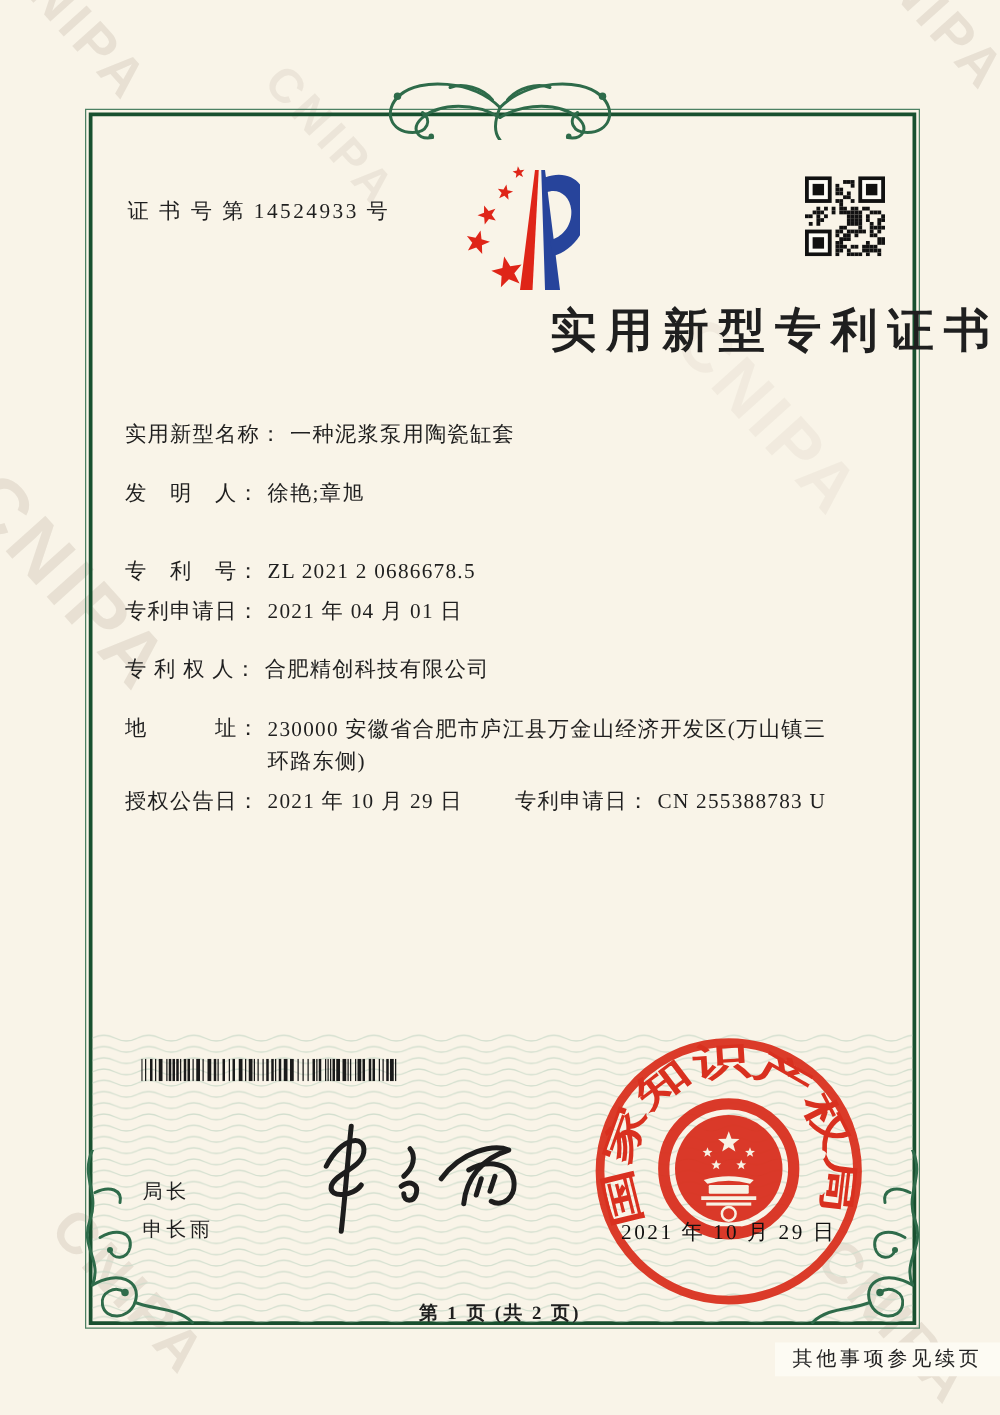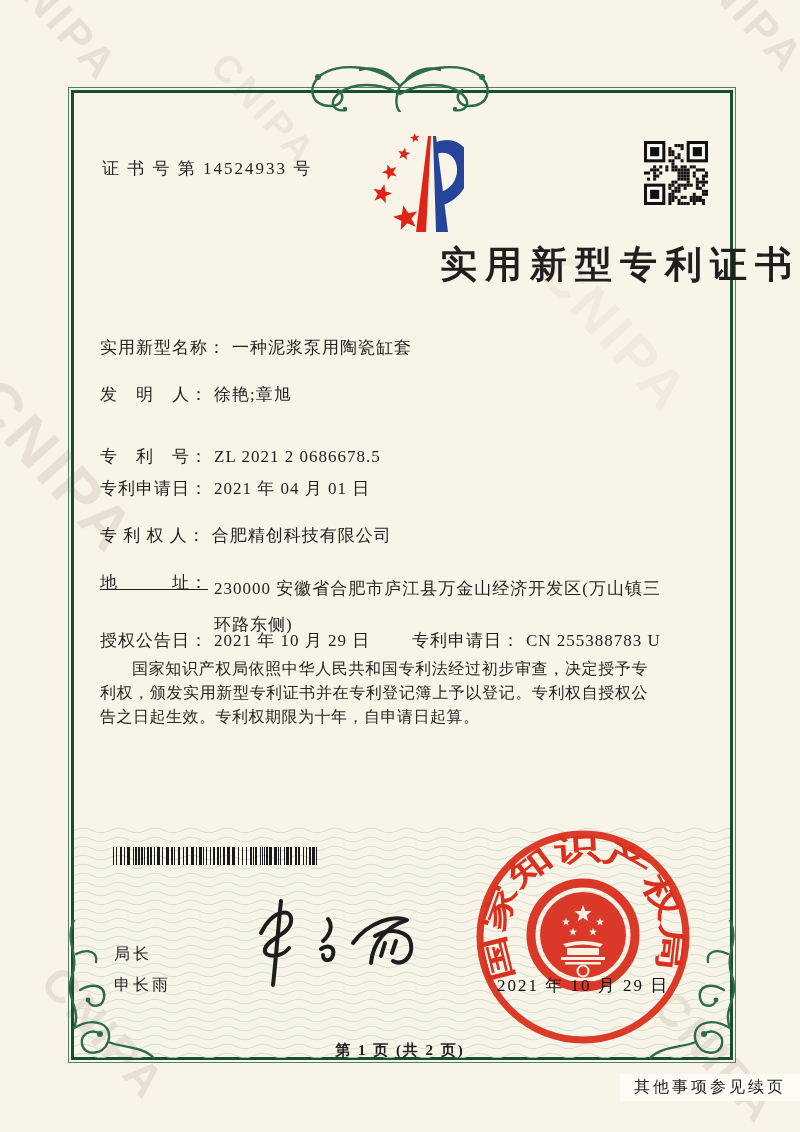--- a/index.html
+++ b/index.html
@@ -43,21 +43,21 @@
     text-align:right; font-size:37px; font-weight:bold;
     letter-spacing:8px; text-indent:8px;
   }
 
   .fields { position:absolute; left:100px; top:336px; width:560px; }
   .frow { position:absolute; left:0; font-size:17px; white-space:nowrap; }
   .frow .lbl { display:inline-block; letter-spacing:1px; }
   .frow .val { margin-left:6px; letter-spacing:1px; }
   .frow .val.wrap {
     display:inline-block; white-space:normal; width:458px;
-    vertical-align:top; line-height:36px;
+    vertical-align:top; line-height:25px;
   }
   .grant-pair2 { position:absolute; left:312px; top:0; }
 
   .paras {
     position:absolute; left:100px; top:657px; width:548px;
     font-size:16px; line-height:24px; text-align:justify;
     letter-spacing:.5px; color:#262626;
   }
   .paras p { text-indent:2em; }
 
@@ -321,32 +321,31 @@
     <div class="frow" style="top:94px;margin-top:15px;">
       <span class="lbl">专　利　号：</span><span class="val">ZL 2021 2 0686678.5</span>
     </div>
     <div class="frow" style="top:141px;text-align:right;">
       <span class="lbl">专利申请日：</span><span class="val">2021 年 04 月 01 日</span>
     </div>
     <div class="frow" style="top:188px;">
       <span class="lbl">专 利 权 人：</span><span class="val">合肥精创科技有限公司</span>
     </div>
     <div class="frow" style="top:235px;">
-      <span class="lbl" style="vertical-align:top;text-decoration:underline;">地　　　址：</span><span class="val wrap">230000 安徽省合肥市庐江县万金山经济开发区(万山镇三环路东侧)</span>
+      <span class="lbl" style="vertical-align:top;">地　　　址：</span><span class="val wrap">230000 安徽省合肥市庐江县万金山经济开发区(万山镇三环路东侧)</span>
     </div>
     <div class="frow" style="top:293px;">
       <span class="lbl">授权公告日：</span><span class="val">2021 年 10 月 29 日</span>
       <span class="grant-pair2">
         <span class="lbl">专利申请日：</span><span class="val">CN 255388783 U</span>
       </span>
     </div>
   </div>
 
   <div class="paras">
-    <p>国家知识产权局依照中华人民共和国专利法经过初步审查，决定授予专利权，颁发实用新型专利证书并在专利登记簿上予以登记。专利权自授权公告之日起生效。专利权期限为十年，自申请日起算。</p>
   </div>
 
   <svg class="barcode" id="barcode" width="206" height="18">
       <rect x="0" y="0" width="1" height="18" fill="#1a1a1a"></rect>
       <rect x="3" y="0" width="1" height="18" fill="#1a1a1a"></rect>
       <rect x="7" y="0" width="2" height="18" fill="#1a1a1a"></rect>
       <rect x="11" y="0" width="1" height="18" fill="#1a1a1a"></rect>
       <rect x="14" y="0" width="3" height="18" fill="#1a1a1a"></rect>
       <rect x="20" y="0" width="1" height="18" fill="#1a1a1a"></rect>
       <rect x="22" y="0" width="2" height="18" fill="#1a1a1a"></rect>

